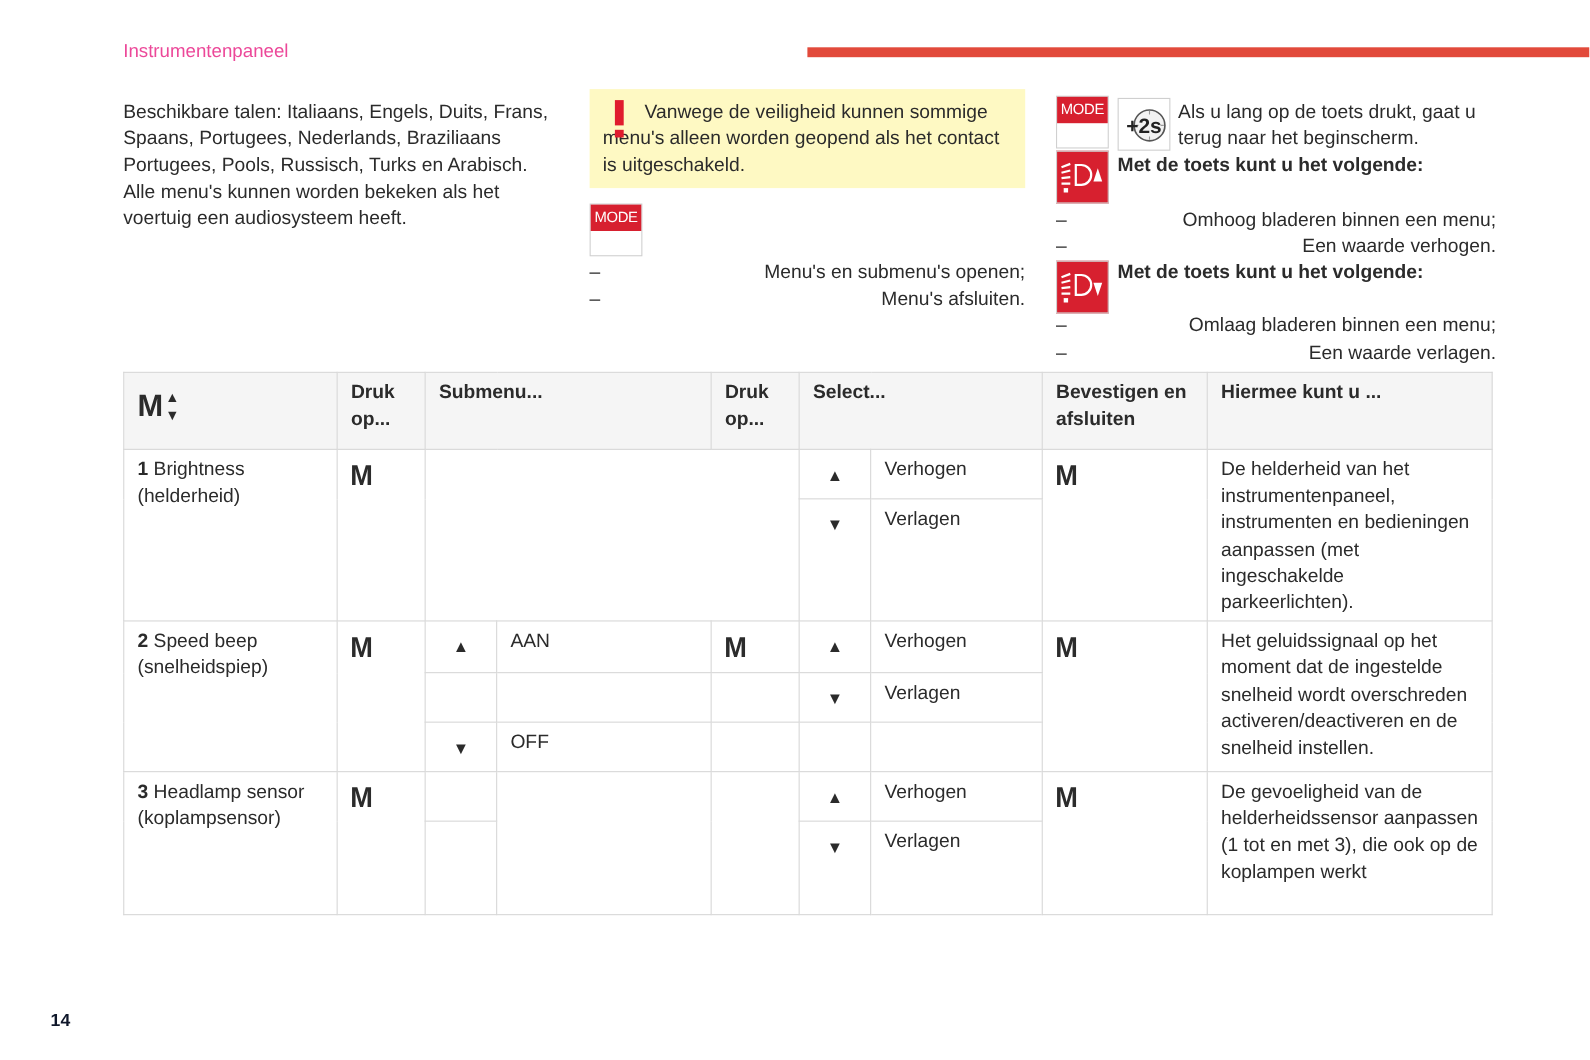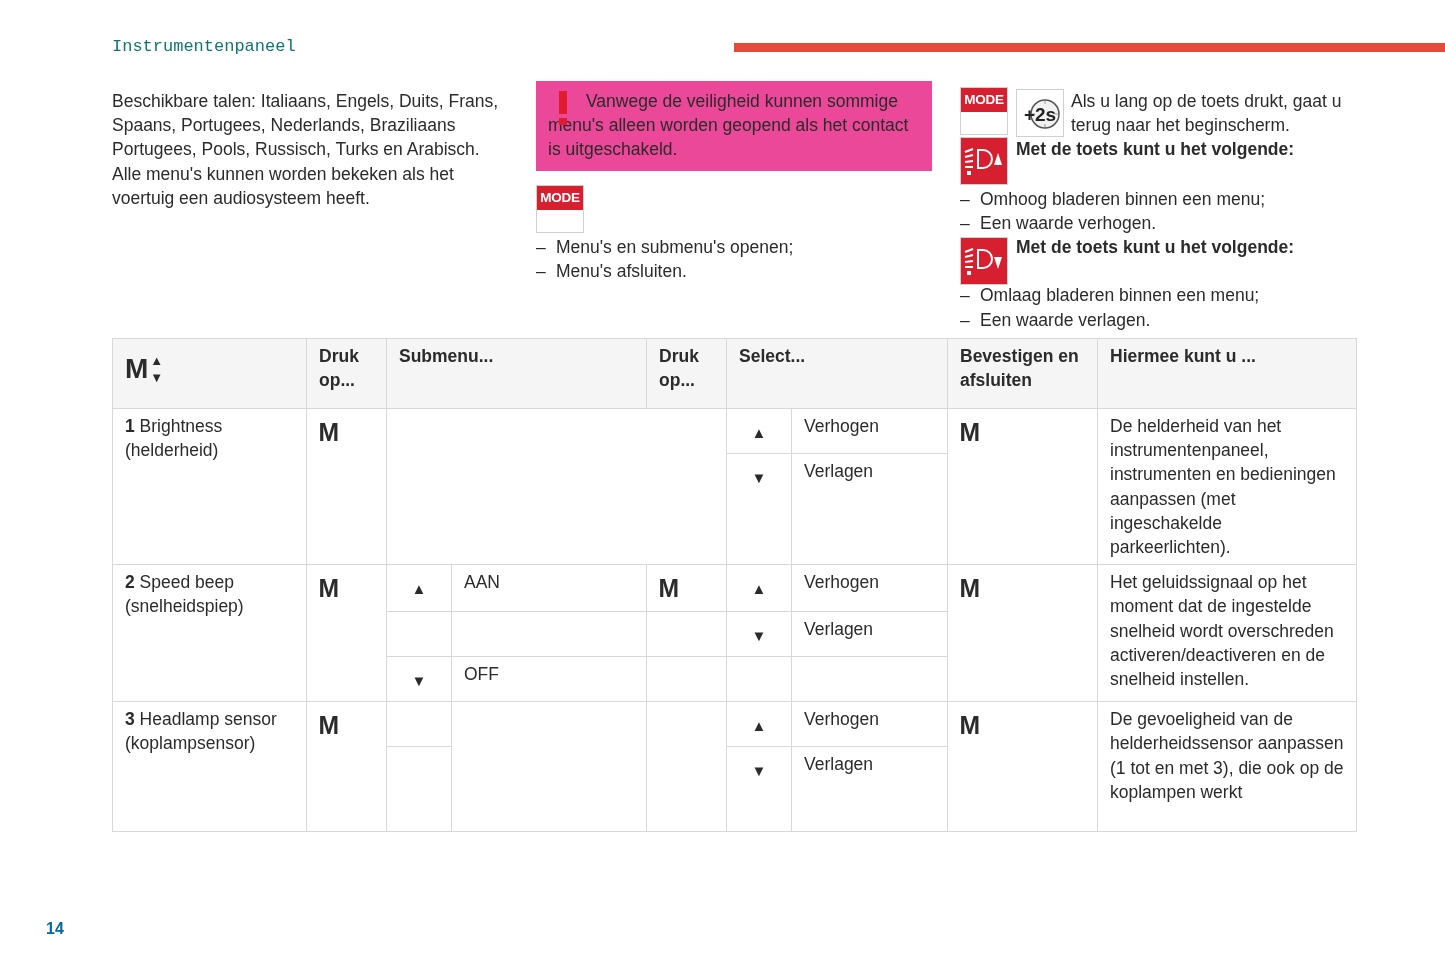--- a/index.html
+++ b/index.html
@@ -1,41 +1,41 @@
 <!DOCTYPE html>
 <html><head>
 <meta charset="utf-8">
 <style>
   * { box-sizing: border-box; margin: 0; padding: 0; }
   html, body { width: 1445px; height: 964px; background: #ffffff; overflow: hidden; }
   body { position: relative; font-family: "Liberation Sans", sans-serif; color: #2b2b2b; }
 
-  .running-head { position: absolute; left: 112px; top: 37px; font-size: 17px; color: #0f766e; font-family: Liberation Mono, monospace; }
+  .running-head { position: absolute; left: 112px; top: 37px; font-size: 17px; color: #ec4899; }
   .red-rule { position: absolute; left: 734px; top: 43px; width: 711px; height: 9px; background: #e24a3b; }
-  .page-num { position: absolute; left: 46px; top: 920px; font-size: 16px; font-weight: bold; color: #0369a1; text-align: center; }
+  .page-num { position: absolute; left: 46px; top: 920px; font-size: 16px; font-weight: bold; color: #0f172a; text-align: center; }
 
   .col { position: absolute; font-size: 17.5px; line-height: 24.2px; }
   .col1 { left: 112px; top: 89px; width: 390px; }
   .col2 { left: 536px; top: 81px; width: 396px; }
   .col3 { left: 960px; top: 89px; width: 400px; }
 
-  .warning-box { background: #ec4899; padding: 8px 12px 10px 12px; height: 90px; position: relative; }
+  .warning-box { background: #fef9c3; padding: 8px 12px 10px 12px; height: 90px; position: relative; }
   .warning-box .excl { position: absolute; left: 19px; top: 10px; width: 16px; height: 36px; }
   .warning-box .excl .bar { position: absolute; left: 4px; top: 0; width: 8px; height: 23px; background: #e01c2e; }
   .warning-box .excl .dot { position: absolute; left: 4px; top: 27px; width: 8px; height: 7px; background: #e01c2e; }
   .warning-box .txt { text-indent: 38px; }
 
   .mode-key { display: inline-block; width: 48px; height: 48px; border: 1px solid #d0d0d0; background: #fff; position: relative; vertical-align: top; }
-  .mode-key .top { position: absolute; left: 0; top: 0; width: 46px; height: 24px; background: #d7202f; color: #fff; font-weight: bold; font-size: 13.5px; line-height: 24px; text-align: center; letter-spacing: -0.3px; }
+  .mode-key .top { position: absolute; left: 0; top: 0; width: 46px; height: 24px; background: #d7202f; color: #fff; font-weight: normal; font-size: 13.5px; line-height: 24px; text-align: center; letter-spacing: -0.3px; }
 
   .block-head { position: relative; min-height: 50px; }
   .block-head .mode-key { position: absolute; left: 0; top: 0; }
   .block-head .bold { padding-left: 56px; font-weight: bold; }
   .dash-list { list-style: none; }
-  .dash-list li { padding-left: 20px; position: relative; }
+  .dash-list li { padding-left: 20px; position: relative; text-align: right; }
   .dash-list li::before { content: "–"; position: absolute; left: 0; }
 
   .c3-top { position: relative; height: 98px; }
   .c3-top .mode-key { position: absolute; left: 0; top: -2px; }
   .lamp-key { position: absolute; width: 48px; height: 48px; background: #d7202f; border: 1px solid #d0d0d0; }
   .c3-top .lamp-key { left: 0; top: 48px; }
   .twos-key { position: absolute; left: 56px; top: 0; width: 48px; height: 48px; border: 1px solid #cfcfcf; background: #fff; }
   .c3-top .t1 { position: absolute; left: 111px; top: 0; width: 290px; }
   .c3-top .t2 { position: absolute; left: 56px; top: 48px; font-weight: bold; }
   .c3-mid { position: relative; height: 50px; }

